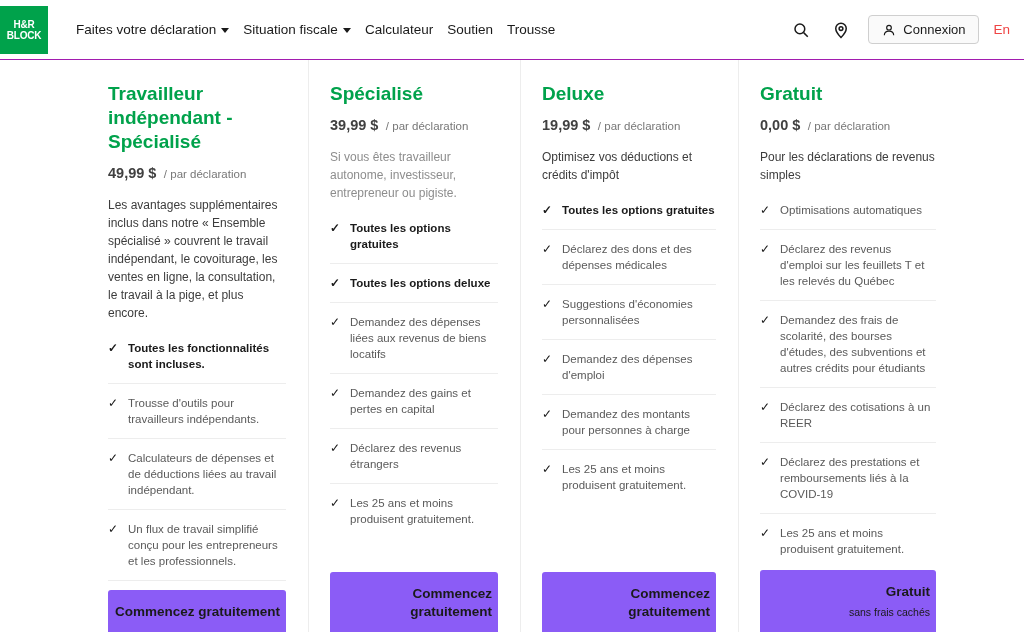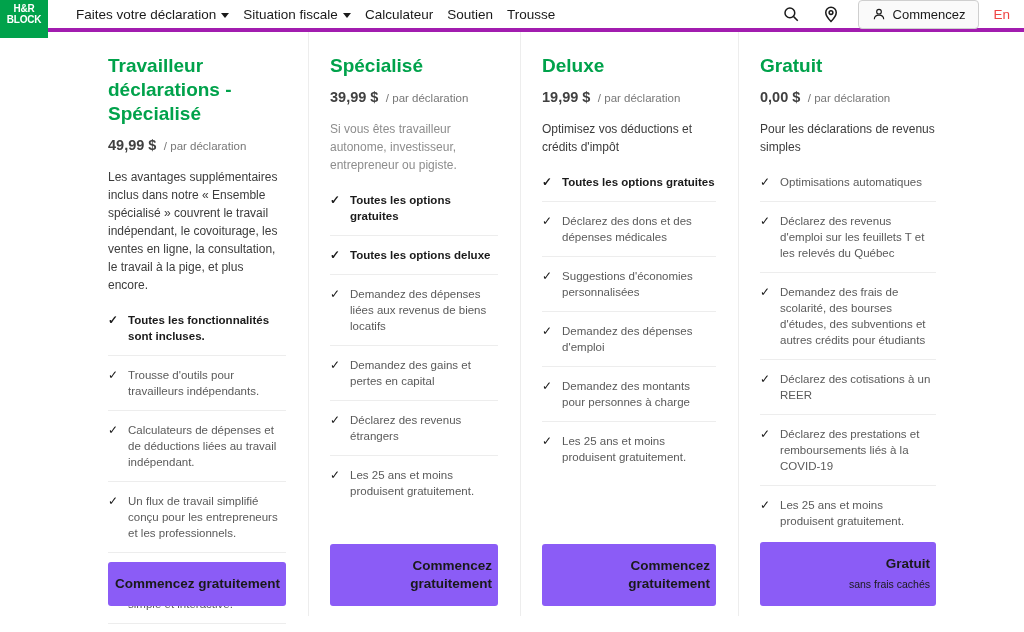--- a/index.html
+++ b/index.html
@@ -6,25 +6,25 @@
   html, body {
     margin: 0; padding: 0;
     width: 1024px; height: 632px;
     font-family: "Liberation Sans", sans-serif;
     background: #ffffff;
     overflow: hidden;
   }
 
   
   .header {
-    height: 32px;
+    height: 60px;
     display: flex;
     align-items: center;
     background: #ffffff;
-    border-bottom: 4px solid #a21caf;
+    border-bottom: 1px solid #a21caf;
     position: relative;
   }
   .logo {
     width: 48px; height: 48px;
     background: #00a24b;
     color: #ffffff;
     display: flex;
     flex-direction: column;
     align-items: center;
     justify-content: center;
@@ -232,30 +232,30 @@
       <svg width="18" height="18" viewBox="0 0 24 24" fill="none" stroke="#1a1a1a" stroke-width="2">
         <path d="M12 22s7-7.2 7-12a7 7 0 1 0-14 0c0 4.8 7 12 7 12z"></path>
         <circle cx="12" cy="10" r="2.5"></circle>
       </svg>
     </div>
     <div class="login-btn">
       <svg width="14" height="14" viewBox="0 0 24 24" fill="none" stroke="#1a1a1a" stroke-width="2">
         <circle cx="12" cy="8" r="4"></circle>
         <path d="M4 21c0-4.4 3.6-7 8-7s8 2.6 8 7"></path>
       </svg>
-      <span>Commencez</span>
+      <span>Connexion</span>
     </div>
     <div class="lang">En</div>
   </div>
 </div>
 
 <div class="cards">
 
   <div class="card card-1">
-    <h2 class="card-title">Travailleur déclarations - Spécialisé</h2>
+    <h2 class="card-title">Travailleur indépendant - Spécialisé</h2>
     <div class="price-row">
       <span class="price">49,99 $</span>
       <span class="price-unit">/ par déclaration</span>
     </div>
     <p class="blurb">Les avantages supplémentaires inclus dans notre « Ensemble spécialisé » couvrent le travail indépendant, le covoiturage, les ventes en ligne, la consultation, le travail à la pige, et plus encore.</p>
     <ul class="feature-list">
       <li class="feature bold">
           <span class="check">✓</span>
           <span>Toutes les fonctionnalités sont incluses.</span>
         </li>

